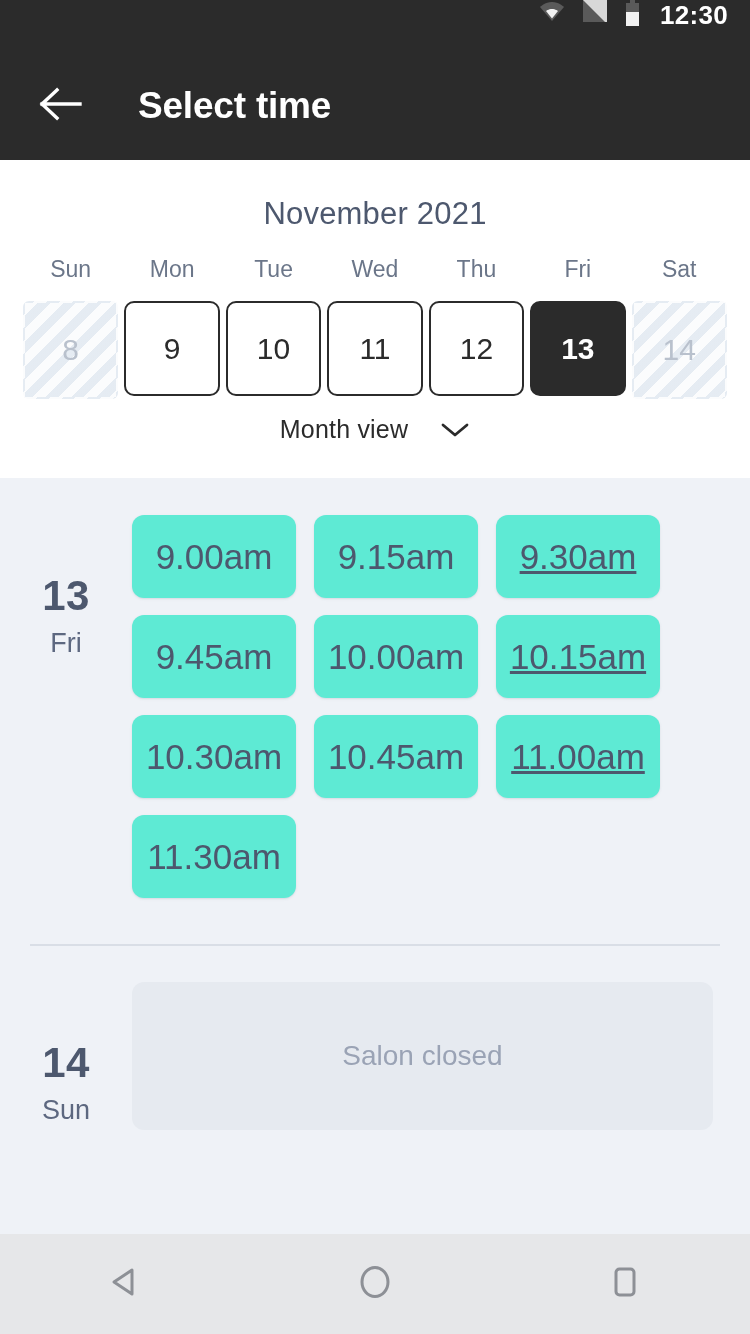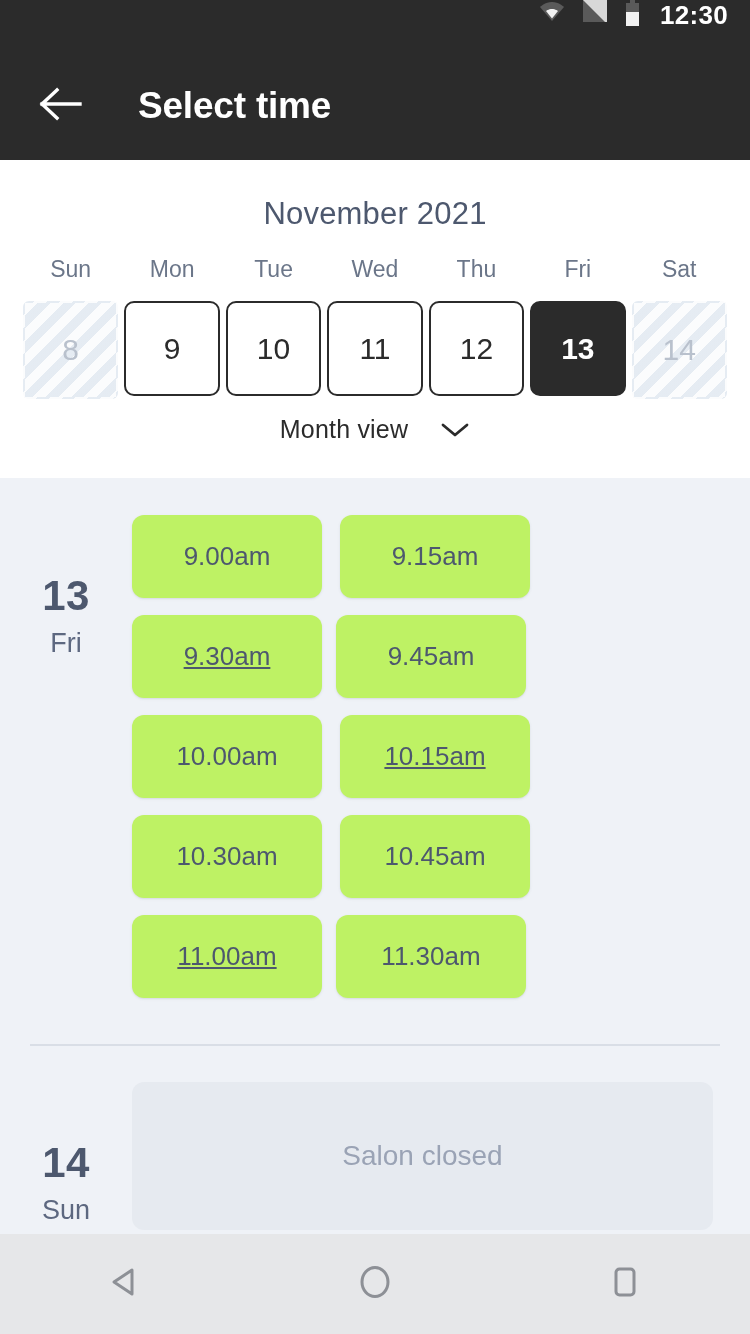--- a/index.html
+++ b/index.html
@@ -130,25 +130,25 @@
   }
   .day-dow {
     font-size:27px; color:#5d6880; margin-top:11px; font-weight:normal;
   }
 
   #slot-grid {
     flex:1; display:flex; flex-wrap:wrap;
     padding-right:33px;
   }
   .slot {
-    width:190px; height:83px; margin:0 18px 17px 0;
-    background:#bef264;
+    width:164px; height:83px; margin:0 18px 17px 0;
+    background:#5eead4;
     border-radius:12px;
     display:flex; align-items:center; justify-content:center;
-    color:#4d586e; font-size:26px;
+    color:#4d586e; font-size:35px;
     box-shadow:0 1px 3px rgba(77,88,110,0.10), 0 1px 1px rgba(77,88,110,0.05);
     cursor:pointer;
   }
   .slot:nth-child(3n) { margin-right:14px;text-decoration:underline; }
 
   #slots-divider {
     height:2px; background:#d9dee6;
     margin:29px 30px 0 30px;
   }
 

